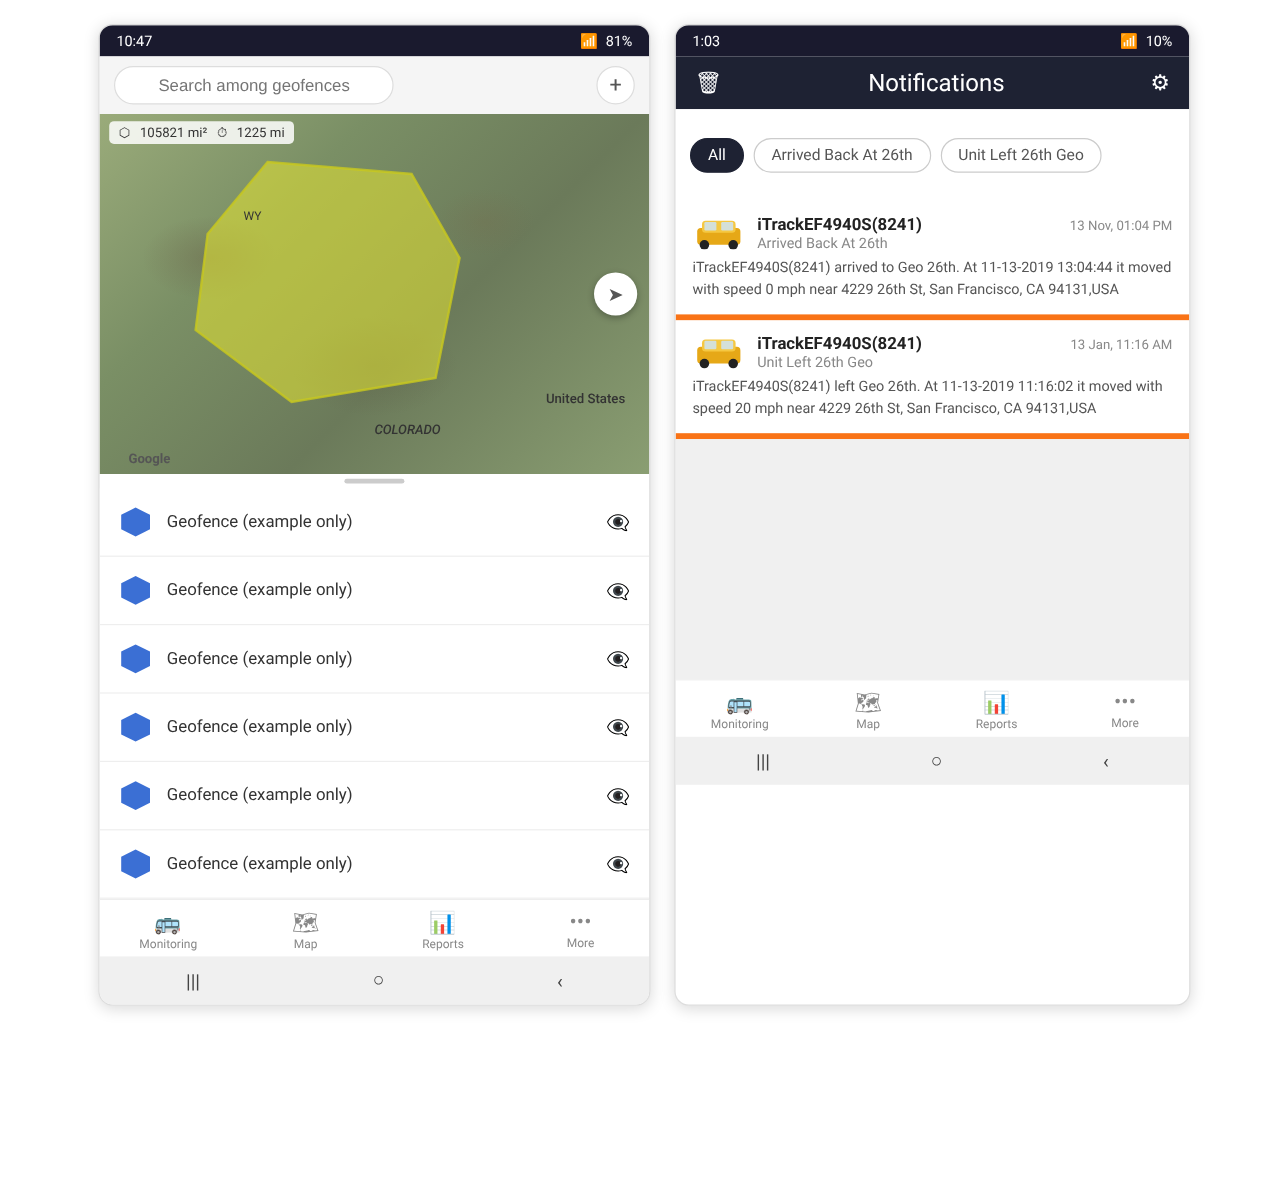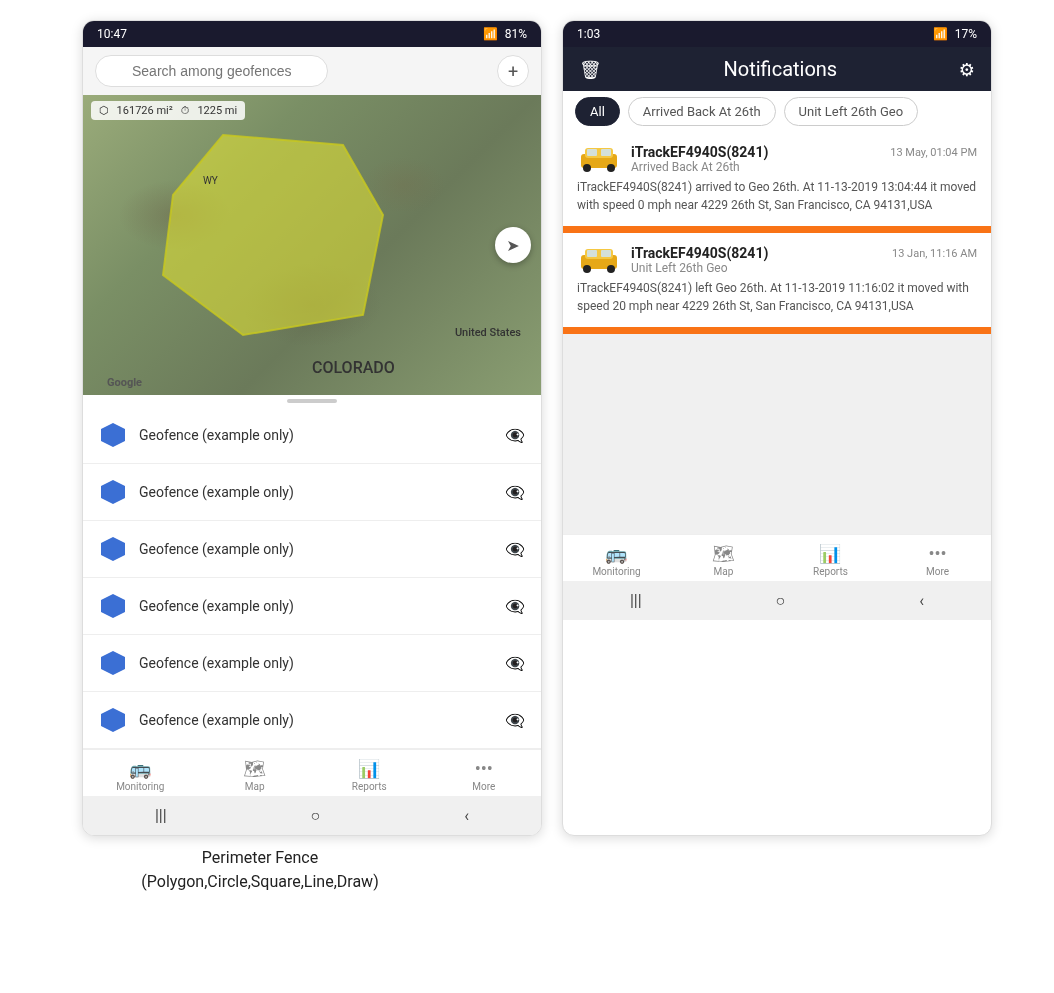--- a/index.html
+++ b/index.html
@@ -157,25 +157,26 @@
     .map-label-us {
       position: absolute;
       bottom: 56px;
       right: 20px;
       font-size: 11px;
       color: #333;
       font-weight: 500;
     }
     .map-label-co {
       position: absolute;
-      bottom: 18px;
+      bottom: 30px;
       left: 50%;
-      font-size: 16px;
+      font-size: 11px;
       color: #333;
       font-weight: 500;
+      font-style: italic;
     }
     .map-label-wy {
       position: absolute;
       top: 80px;
       left: 120px;
       font-size: 10px;
       color: #333;
     }
     .google-logo {
       position: absolute;
@@ -272,21 +273,21 @@
       font-weight: normal;
     }
     .notif-icon-btn {
       color: #fff;
       font-size: 18px;
       cursor: pointer;
     }
 
     
     .filter-tabs {
-      padding: 6px 12px;
+      padding: 24px 12px;
       display: flex;
       gap: 8px;
       background: #fff;
     }
     .filter-tab {
       padding: 6px 14px;
       border-radius: 20px;
       border: 1px solid #ccc;
       font-size: 13px;
       color: #555;
@@ -295,21 +296,21 @@
     }
     .filter-tab.active {
       background: #1e2233;
       color: #fff;
       border-color: #1e2233;
     }
 
     
     .notif-card {
       padding: 12px 14px;
-      border-bottom: 7px solid #f97316;
+      border-bottom: 5px solid #f97316;
       background: #fff;
     }
     .notif-car-row {
       display: flex;
       gap: 10px;
       align-items: flex-start;
     }
     .car-avatar {
       width: 44px;
       height: 30px;
@@ -392,21 +393,21 @@
     <div class="map-area">
       <div class="map-bg"></div>
       <div class="map-terrain"></div>
 
       <svg class="geofence-polygon" viewBox="0 0 260 230">
         <polygon points="80,10 200,20 240,90 220,190 100,210 20,150 30,70" fill="rgba(230,230,50,0.55)" stroke="rgba(200,200,30,0.8)" stroke-width="2"></polygon>
       </svg>
 
       <div class="map-stats">
         <span>⬡</span>
-        <span>161726 mi²</span>
+        <span>105821 mi²</span>
         <span>⏱</span>
         <span>1225 mi</span>
       </div>
 
       <div class="map-nav-btn">➤</div>
       <div class="map-label-wy">WY</div>
       <div class="map-label-us">United States</div>
       <div class="map-label-co">COLORADO</div>
       <div class="google-logo">Google</div>
     </div>
@@ -484,21 +485,21 @@
       <span class="android-btn">‹</span>
     </div>
   </div>
 
   <div class="phone phone-right">
 
     <div class="status-bar">
       <span>1:03</span>
       <div class="status-bar-right">
         <span>📶</span>
-        <span>17%</span>
+        <span>10%</span>
       </div>
     </div>
 
     <div class="notif-header">
       <span class="notif-icon-btn">🗑</span>
       <span class="notif-title">Notifications</span>
       <span class="notif-icon-btn">⚙</span>
     </div>
 
     <div class="filter-tabs">
@@ -517,21 +518,21 @@
               <rect x="8" y="4" width="28" height="10" rx="3" fill="#F5C842"></rect>
               <circle cx="10" cy="24" r="4" fill="#222"></circle>
               <circle cx="34" cy="24" r="4" fill="#222"></circle>
               <rect x="10" y="5" width="10" height="7" rx="1" fill="#cce6ff" opacity="0.8"></rect>
               <rect x="24" y="5" width="10" height="7" rx="1" fill="#cce6ff" opacity="0.8"></rect>
             </svg>
           </div>
           <div class="notif-info">
             <div style="display:flex;justify-content:space-between;align-items:center;">
               <span class="notif-device-name">iTrackEF4940S(8241)</span>
-              <span class="notif-time">13 May, 01:04 PM</span>
+              <span class="notif-time">13 Nov, 01:04 PM</span>
             </div>
             <div class="notif-event-type">Arrived Back At 26th</div>
           </div>
         </div>
         <div class="notif-body">iTrackEF4940S(8241) arrived to Geo 26th.   At 11-13-2019 13:04:44 it moved with speed 0 mph near 4229 26th St, San Francisco, CA 94131,USA</div>
       </div>
 
       <div class="notif-card">
         <div class="notif-car-row">
           <div class="car-avatar">
@@ -579,16 +580,13 @@
 
     <div class="android-nav">
       <span class="android-btn">|||</span>
       <span class="android-btn">○</span>
       <span class="android-btn">‹</span>
     </div>
   </div>
 </div>
 
 <div class="captions">
-  <div class="caption-left">
-    <div class="caption-text">Perimeter Fence<br>(Polygon,Circle,Square,Line,Draw)</div>
-  </div>
 </div>
 
 </body></html>

